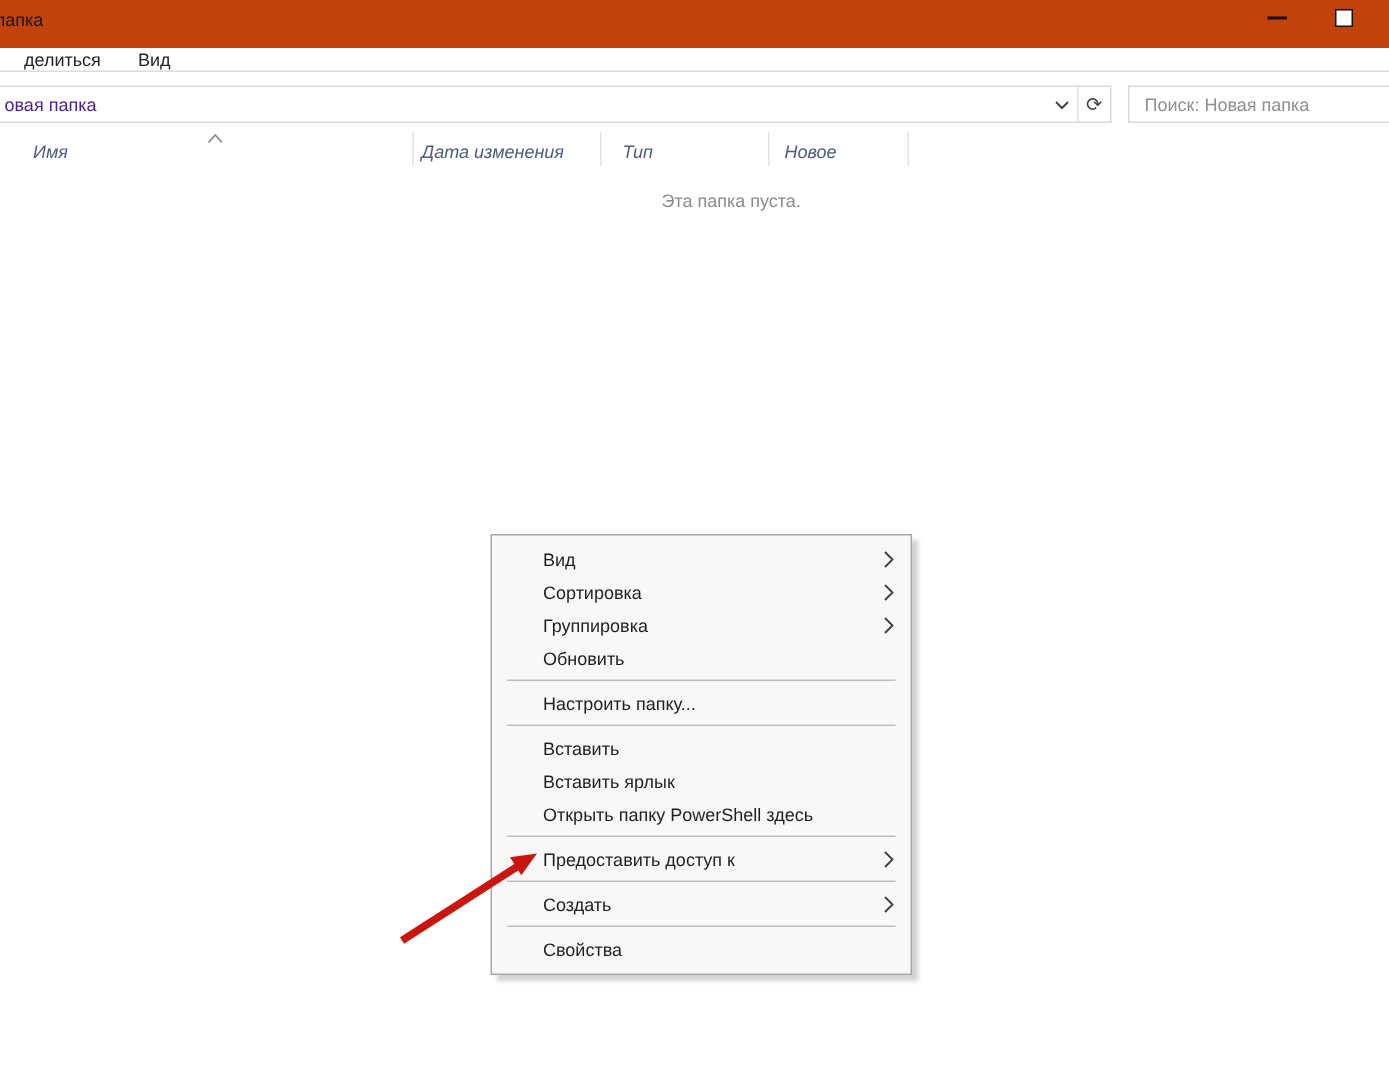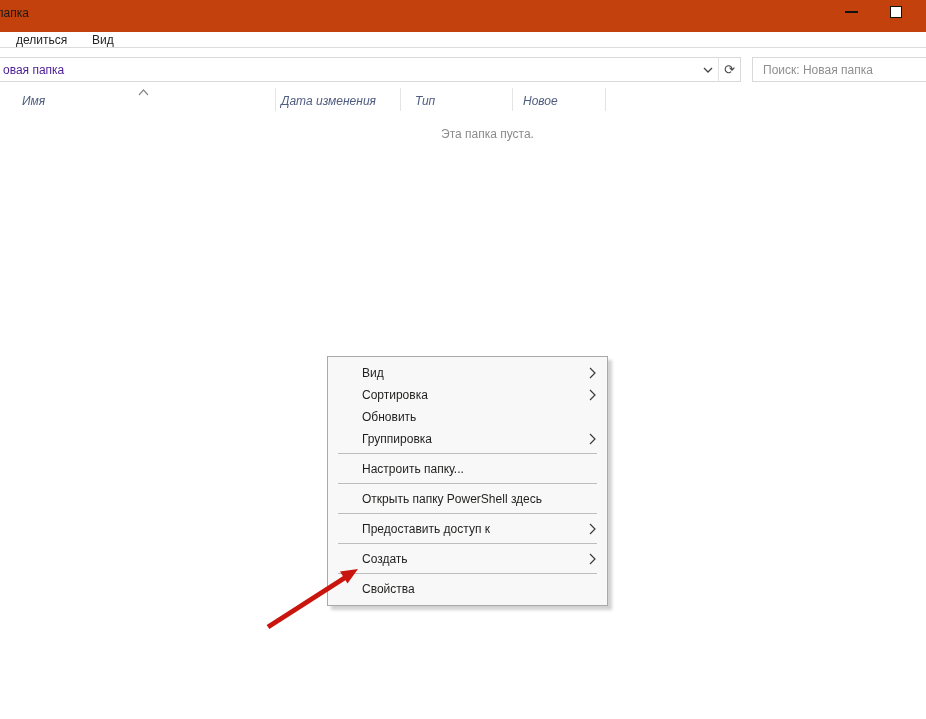--- a/index.html
+++ b/index.html
@@ -156,40 +156,50 @@
       <div class="menu-item">
       <span class="mi-label">Сортировка</span>
       <span class="mi-shortcut"></span>
       <span class="mi-arrow">
         <svg width="7" height="12" viewBox="0 0 7 12">
             <polyline points="1,1 6,6 1,11" fill="none" stroke="#3b3b3b" stroke-width="1.2"></polyline>
           </svg>
       </span>
     </div>
       <div class="menu-item">
+      <span class="mi-label">Группировка</span>
+      <span class="mi-shortcut"></span>
+      <span class="mi-arrow">
+        <svg width="7" height="12" viewBox="0 0 7 12">
+            <polyline points="1,1 6,6 1,11" fill="none" stroke="#3b3b3b" stroke-width="1.2"></polyline>
+          </svg>
+      </span>
+    </div>
+      <div class="menu-item">
       <span class="mi-label">Обновить</span>
       <span class="mi-shortcut"></span>
 
     </div>
-      <div class="menu-item">
-      <span class="mi-label">Группировка</span>
-      <span class="mi-shortcut"></span>
-      <span class="mi-arrow">
-        <svg width="7" height="12" viewBox="0 0 7 12">
-            <polyline points="1,1 6,6 1,11" fill="none" stroke="#3b3b3b" stroke-width="1.2"></polyline>
-          </svg>
-      </span>
-    </div>
       <div class="menu-sep"></div>
       <div class="menu-item">
       <span class="mi-label">Настроить папку...</span>
       <span class="mi-shortcut"></span>
 
     </div>
       <div class="menu-sep"></div>
+      <div class="menu-item">
+      <span class="mi-label">Вставить</span>
+      <span class="mi-shortcut"></span>
+
+    </div>
+      <div class="menu-item">
+      <span class="mi-label">Вставить ярлык</span>
+      <span class="mi-shortcut"></span>
+
+    </div>
       <div class="menu-item">
       <span class="mi-label">Открыть папку PowerShell здесь</span>
       <span class="mi-shortcut"></span>
 
     </div>
       <div class="menu-sep"></div>
       <div class="menu-item">
       <span class="mi-label">Предоставить доступ к</span>
       <span class="mi-shortcut"></span>
       <span class="mi-arrow">

